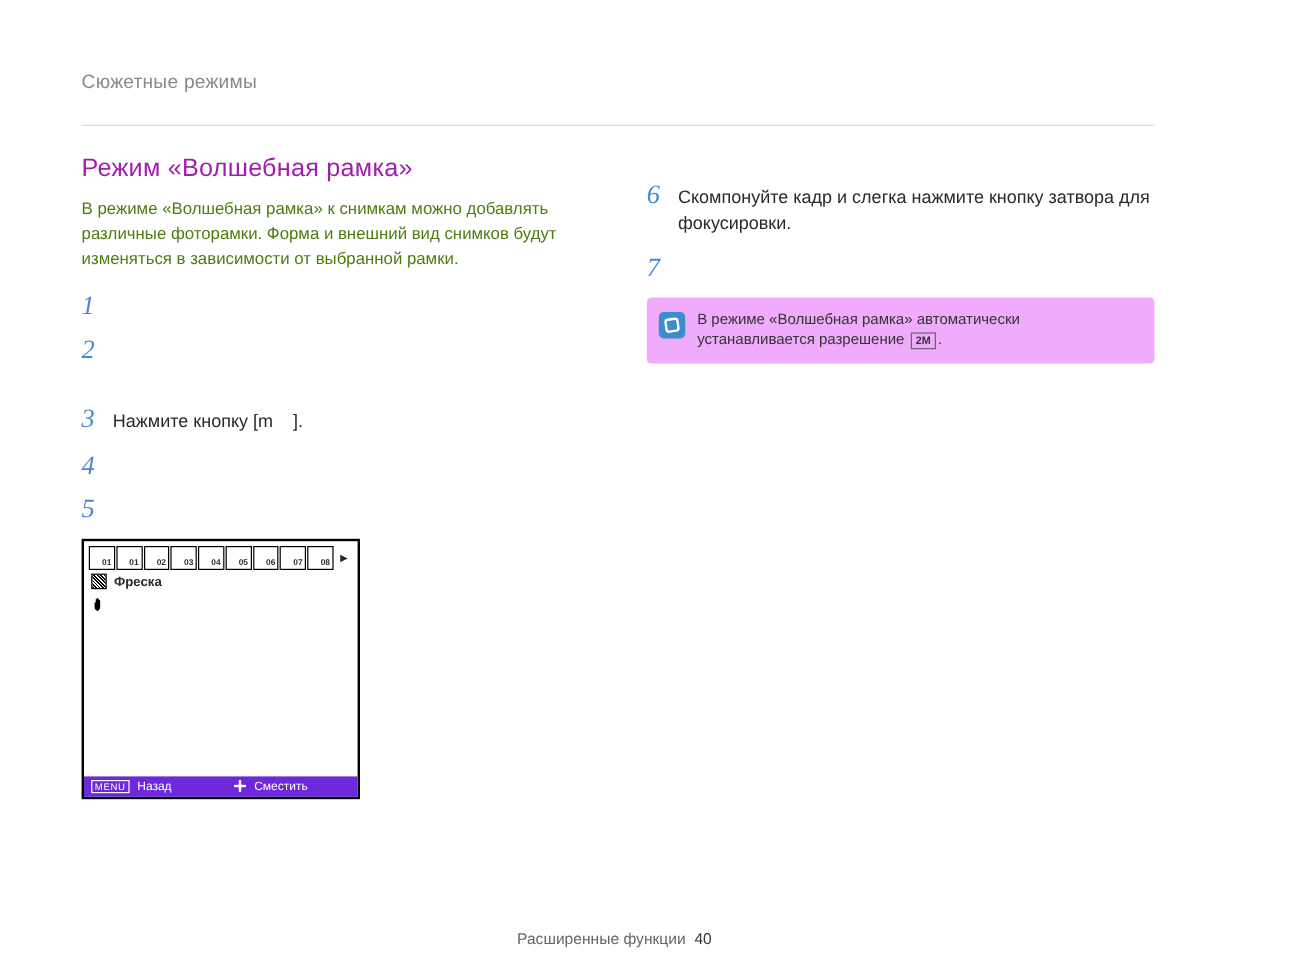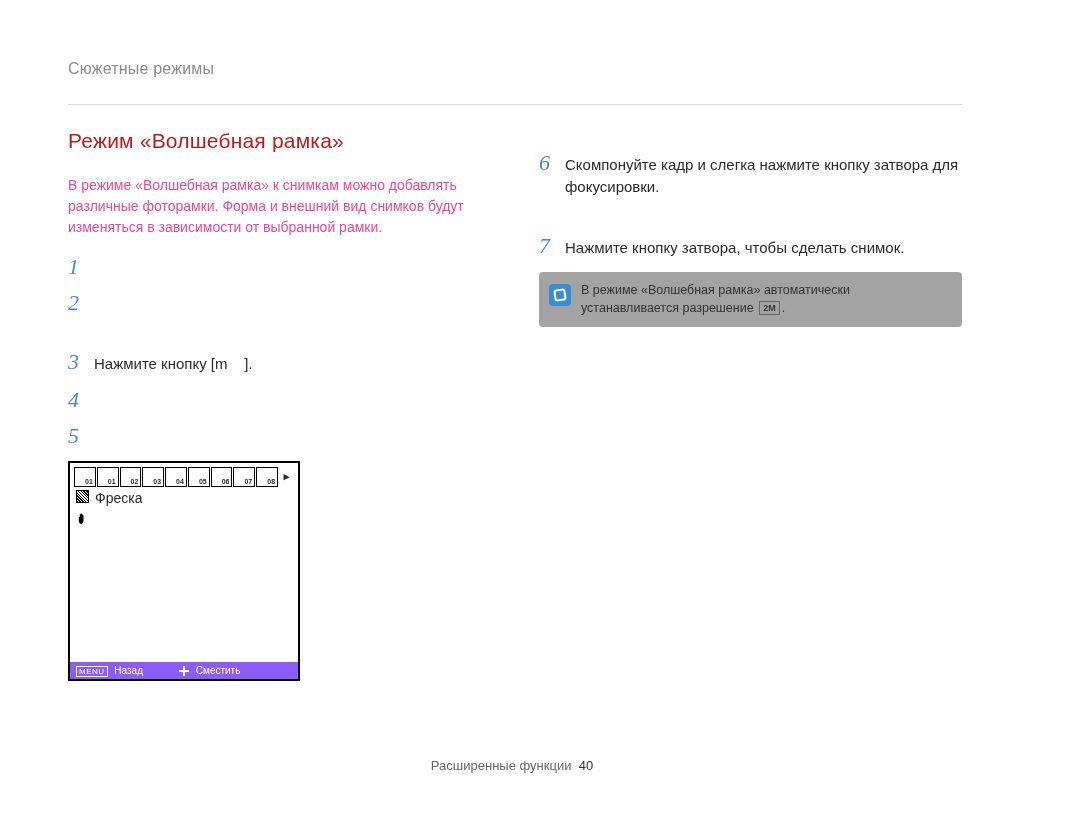--- a/index.html
+++ b/index.html
@@ -33,30 +33,30 @@
   }
   .cols {
     display: flex;
     gap: 48px;
   }
   .col {
     flex: 1;
     min-width: 0;
   }
   h1 {
-    margin: 0 0 22px 0;
+    margin: 0 0 10px 0;
     font-weight: 400;
     font-size: 21px;
-    color: #b91c1c;
+    color: #a21caf;
     letter-spacing: .2px;
   }
   .intro {
     font-size: 14px;
     line-height: 1.5;
-    color: #ec4899;
+    color: #4d7c0f;
     margin-bottom: 18px;
     max-width: 430px;
   }
   .steps .row {
     display: flex;
     align-items: baseline;
     margin-bottom: 14px;
   }
   .steps .num, .steps-r .num {
     color: #4a86d6;
@@ -113,45 +113,46 @@
   .thumb.arrow-th {
     border: none;
     width: 16px;
     font-size: 11px;
     align-items: center;
     justify-content: center;
     padding: 0;
   }
   .label-row {
     display: flex;
-    align-items: flex-start;
+    align-items: flex-end;
     gap: 6px;
-    font-size: 14px;
+    font-size: 11px;
     padding-left: 2px;
+    font-weight: bold;
   }
   .label-row .sq {
     width: 13px; height: 13px;
     background: repeating-linear-gradient(45deg,#000,#000 1px,#fff 1px,#fff 2px);
     border: 1px solid #000;
     box-sizing: border-box;
   }
   .hand {
     width: 15px; height: 15px;
     margin: 4px 0 0 2px;
   }
   .preview-body {
     height: 132px;
   }
   .preview-bar {
-    background: #8b5cf6;
+    background: #6d28d9;
     color: #fff;
     font-size: 10px;
     padding: 3px 6px;
     display: flex;
-    gap: 36px;
+    gap: 52px;
     align-items: flex-end;
   }
   .preview-bar .menu-tag {
     font-size: 8px;
     border: 1px solid #fff;
     padding: 0 2px;
     margin-right: 4px;
     letter-spacing: .5px;
   }
   .preview-bar .nav-icon {
@@ -172,21 +173,21 @@
 
   
   .steps-r .row {
     display: flex;
     align-items: baseline;
     margin-bottom: 14px;
   }
   .notebox {
     display: flex;
     gap: 10px;
-    background: #a3a3a3;
+    background: #f0abfc;
     border-radius: 4px;
     padding: 10px 14px 10px 10px;
     margin-top: 8px;
     font-size: 12.5px;
     color: #333;
     line-height: 1.4;
     align-items: flex-start;
   }
   .notebox .icon {
     width: 22px; height: 22px;
@@ -210,21 +211,21 @@
     font-size: 9px;
     padding: 0 3px;
     vertical-align: middle;
     line-height: 12px;
     margin: 0 2px;
     font-weight: bold;
   }
 
   .footer {
     position: absolute;
-    bottom: 42px;
+    bottom: 25px;
     left: 0; right: 0;
     text-align: center;
     font-size: 13px;
     color: #666;
   }
   .footer .pg {
     color: #333;
   }
 </style>
 </head>
@@ -298,21 +299,20 @@
     </div>
 
     <div class="col">
       <div class="steps-r">
         <div class="row">
           <div class="num">6</div>
           <div class="txt">Скомпонуйте кадр и слегка нажмите кнопку затвора для фокусировки.</div>
         </div>
         <div class="row">
           <div class="num">7</div>
-          <div class="txt">Нажмите кнопку затвора, чтобы сделать снимок.</div>
         </div>
       </div>
 
       <div class="notebox">
         <div class="icon"></div>
         <div>
           <span>В режиме «Волшебная рамка» автоматически устанавливается разрешение</span>
           <span class="res-tag">2M</span><span>.</span>
         </div>
       </div>

